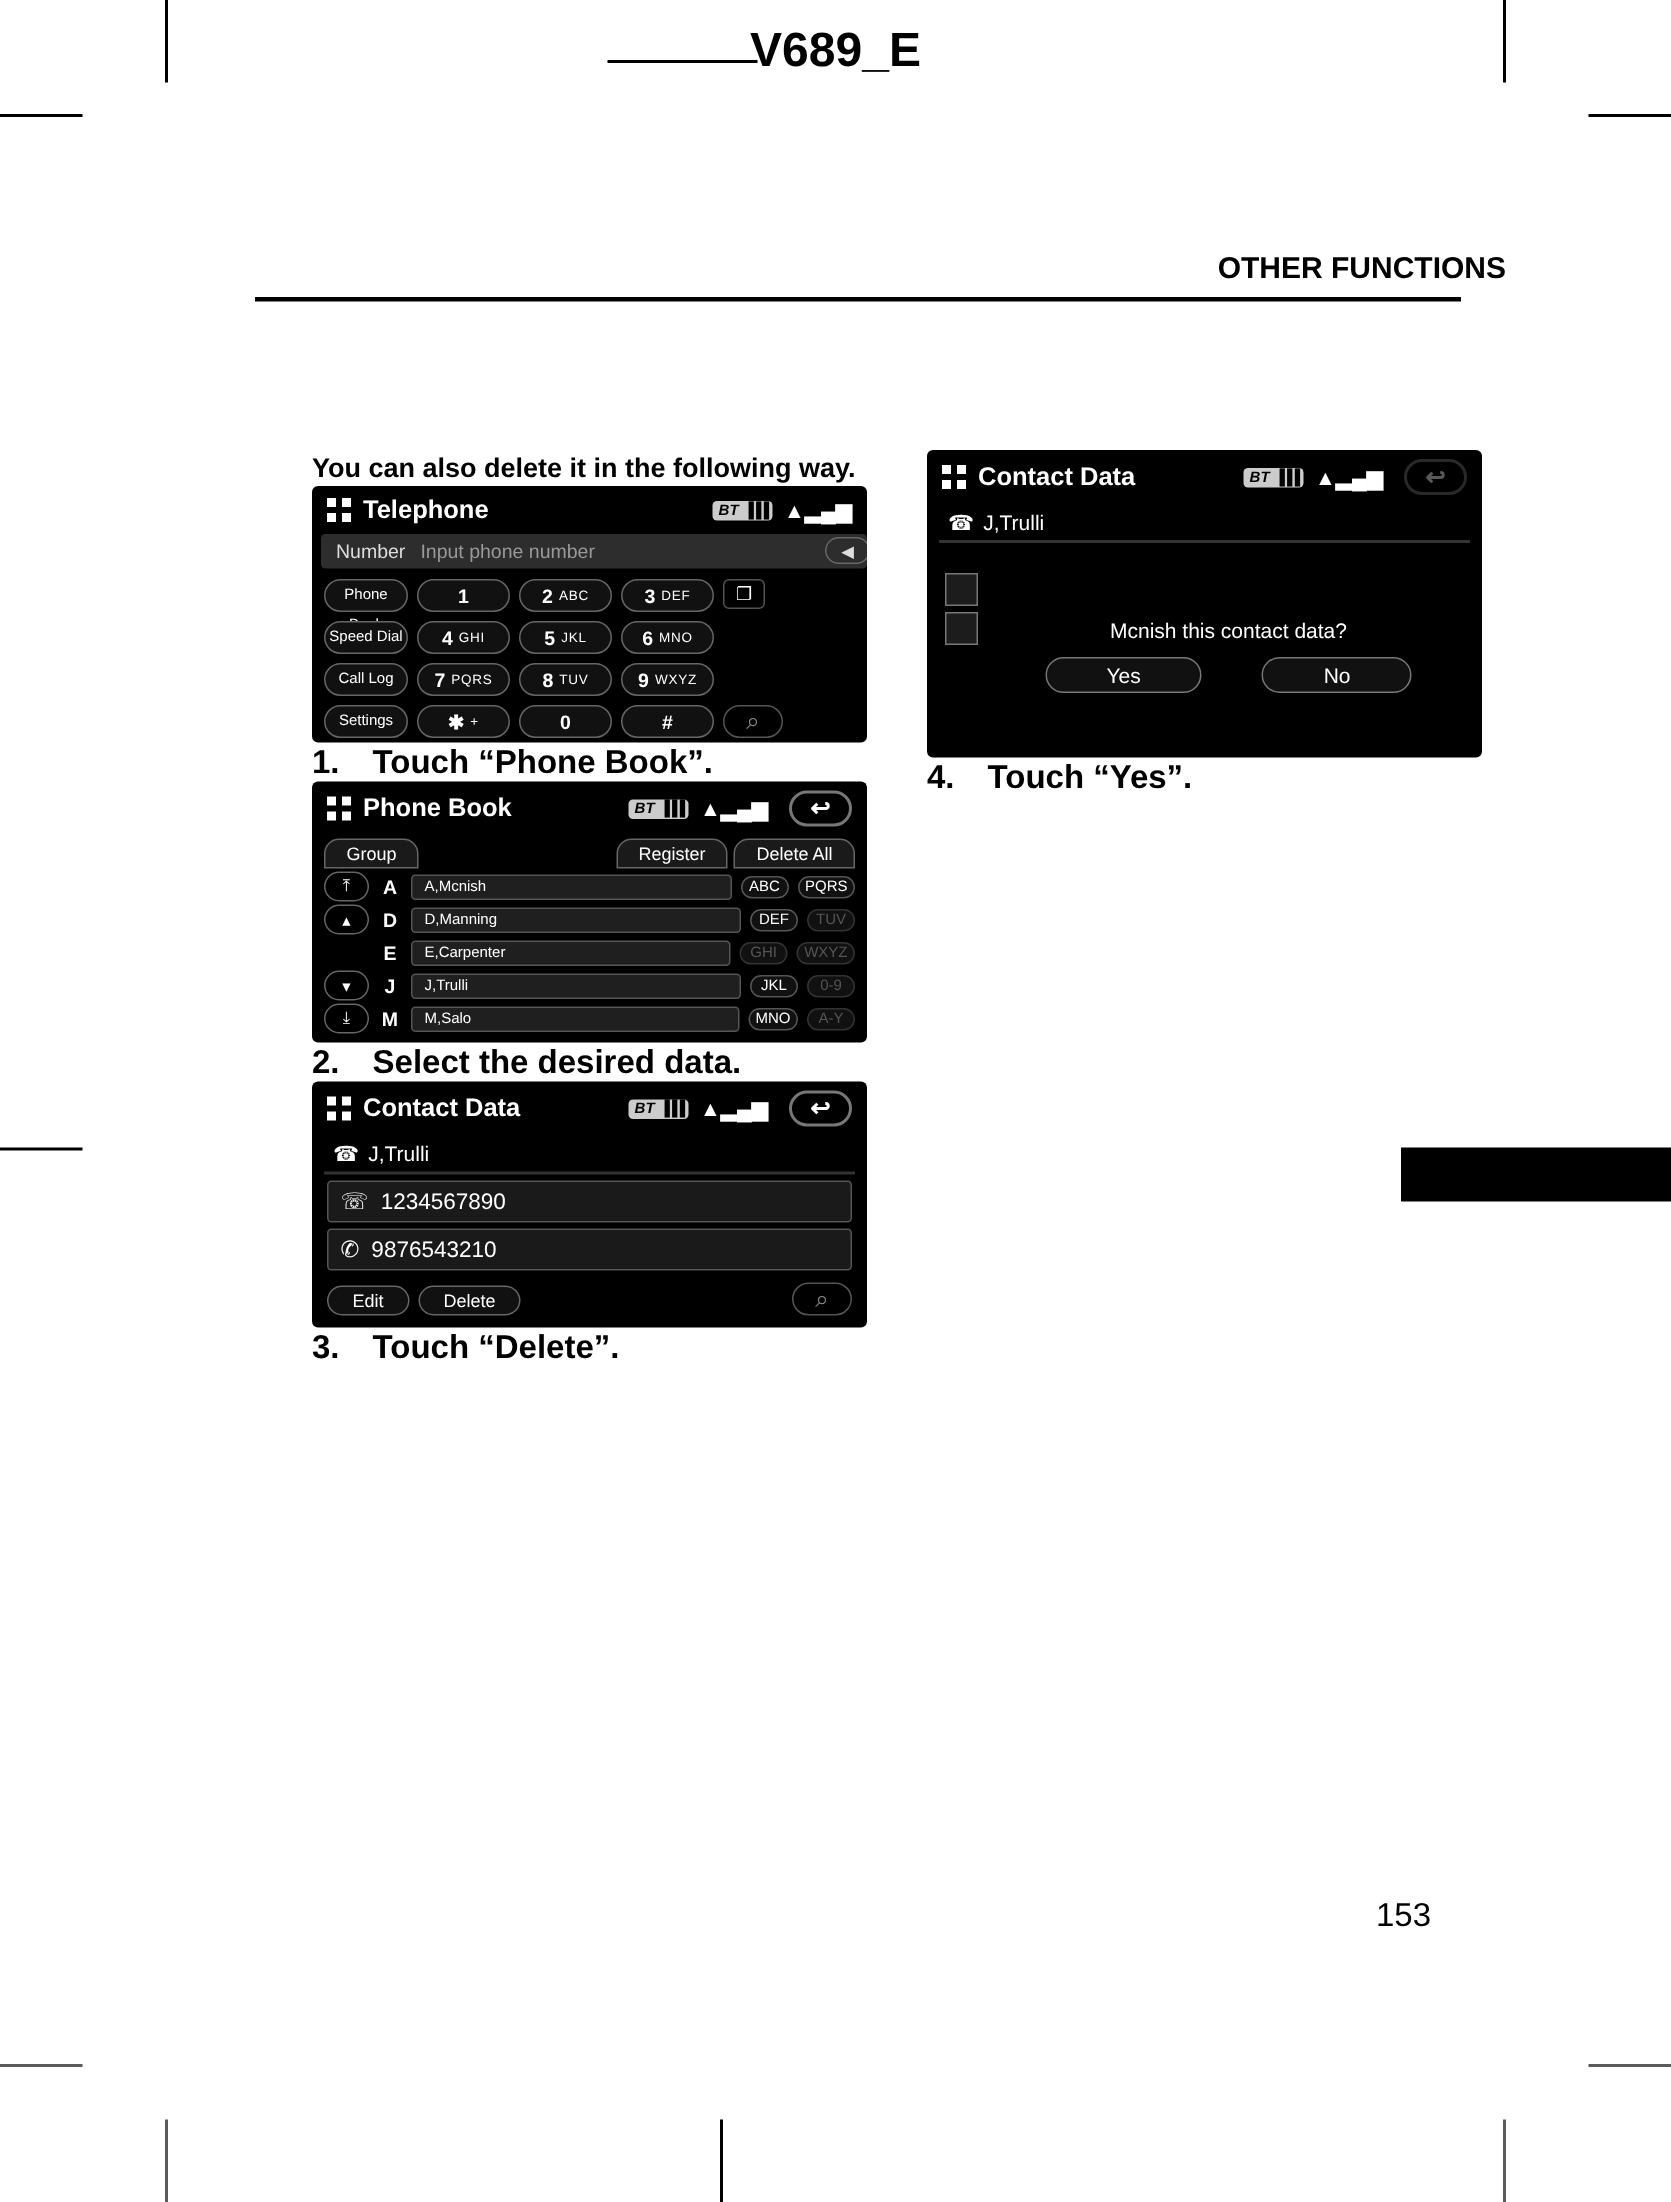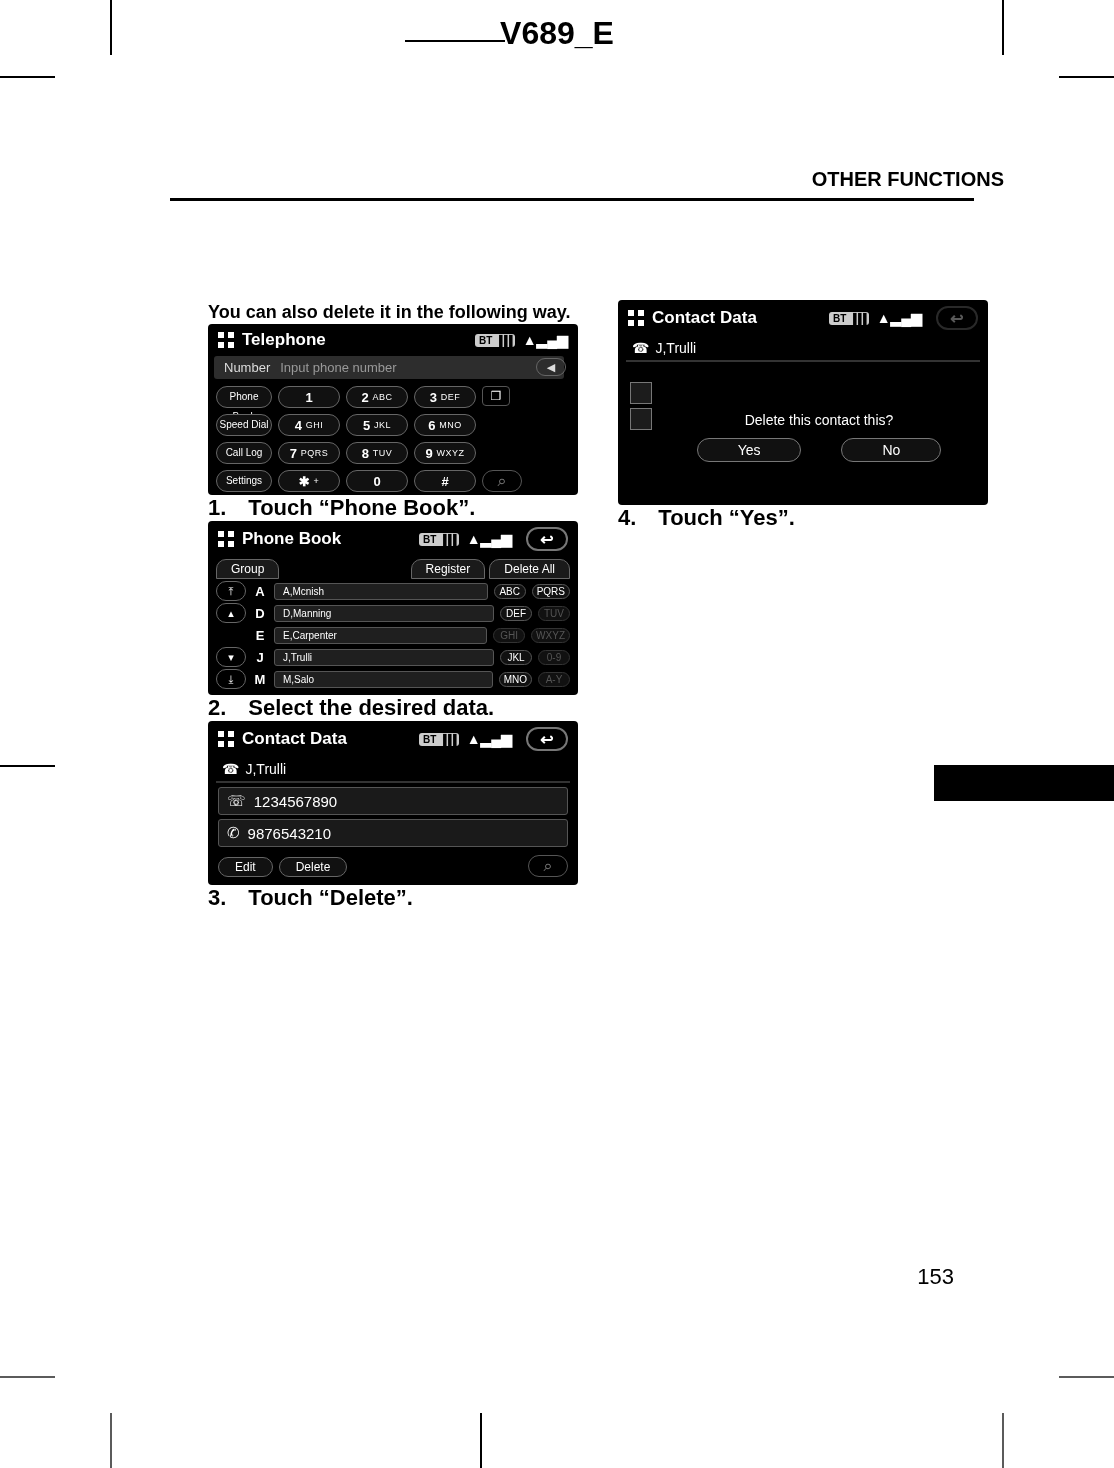--- a/index.html
+++ b/index.html
@@ -115,38 +115,39 @@
   .bt-badge {
     background: #ccc;
     color: #000;
     border-radius: 3px;
     font-size: 10px;
     font-weight: bold;
     padding: 1px 4px;
     display: flex;
     gap: 3px;
     align-items: center;
+    font-style: italic;
   }
   .bt-badge .batt { letter-spacing:-2px; }
   .sig { font-size: 14px; font-weight: bold; }
   .back-pill {
     border: 2px solid #777;
     border-radius: 14px;
     width: 42px; height: 24px;
     display: flex; align-items:center; justify-content:center;
     font-size: 16px;
     margin-left: 6px;
   }
 
   
   .tel-row { display:flex; align-items:flex-start; padding:3px 8px; gap:6px; }
   .tel-number-row {
     background:#2d2d2d;
     border-radius: 3px;
-    margin: 0 14px 4px 6px;
+    margin: 0 0 4px 6px;
     padding: 4px 10px;
     display:flex; gap:10px; font-size:13px;
     align-items:center;
     color:#ddd;
     position: relative;
   }
   .tel-number-row .bs {
     position:absolute; right:-2px; top:2px;
     border:1px solid #666; border-radius:10px;
     width:30px; height:18px;
@@ -486,21 +487,21 @@
           <span>J,Trulli</span>
         </div>
         <div class="cd-divider"></div>
         <div class="confirm-body">
           <div class="confirm-icon-row">
             <span class="sq-ic"></span>
           </div>
           <div class="confirm-icon-row" style="margin-top:4px;">
             <span class="sq-ic"></span>
             <div style="flex:1">
-              <div class="confirm-msg">Delete this contact this?</div>
+              <div class="confirm-msg">Mcnish this contact data?</div>
               <div class="confirm-btns">
                 <span class="confirm-btn">Yes</span>
                 <span class="confirm-btn">No</span>
               </div>
             </div>
           </div>
         </div>
       </div>
 
       <div class="step">4. Touch “Yes”.</div>

